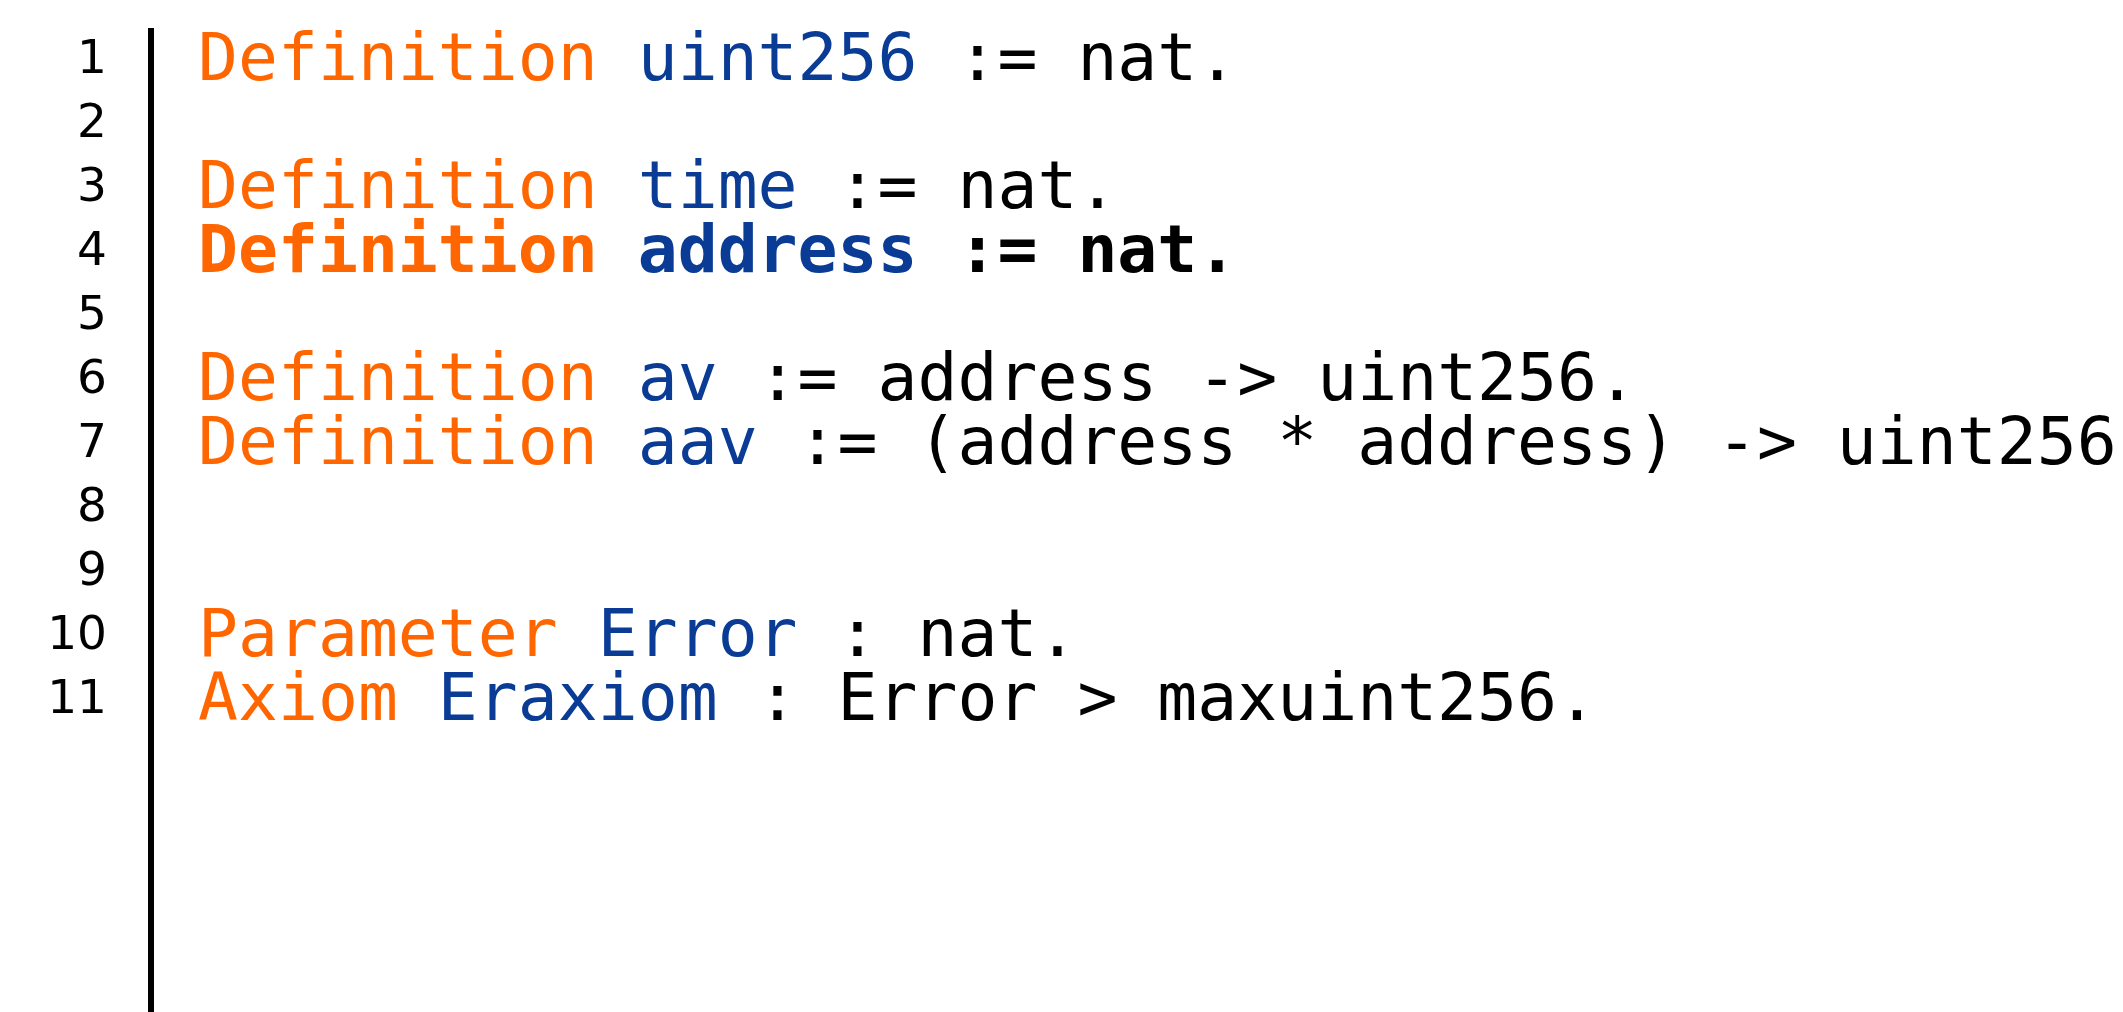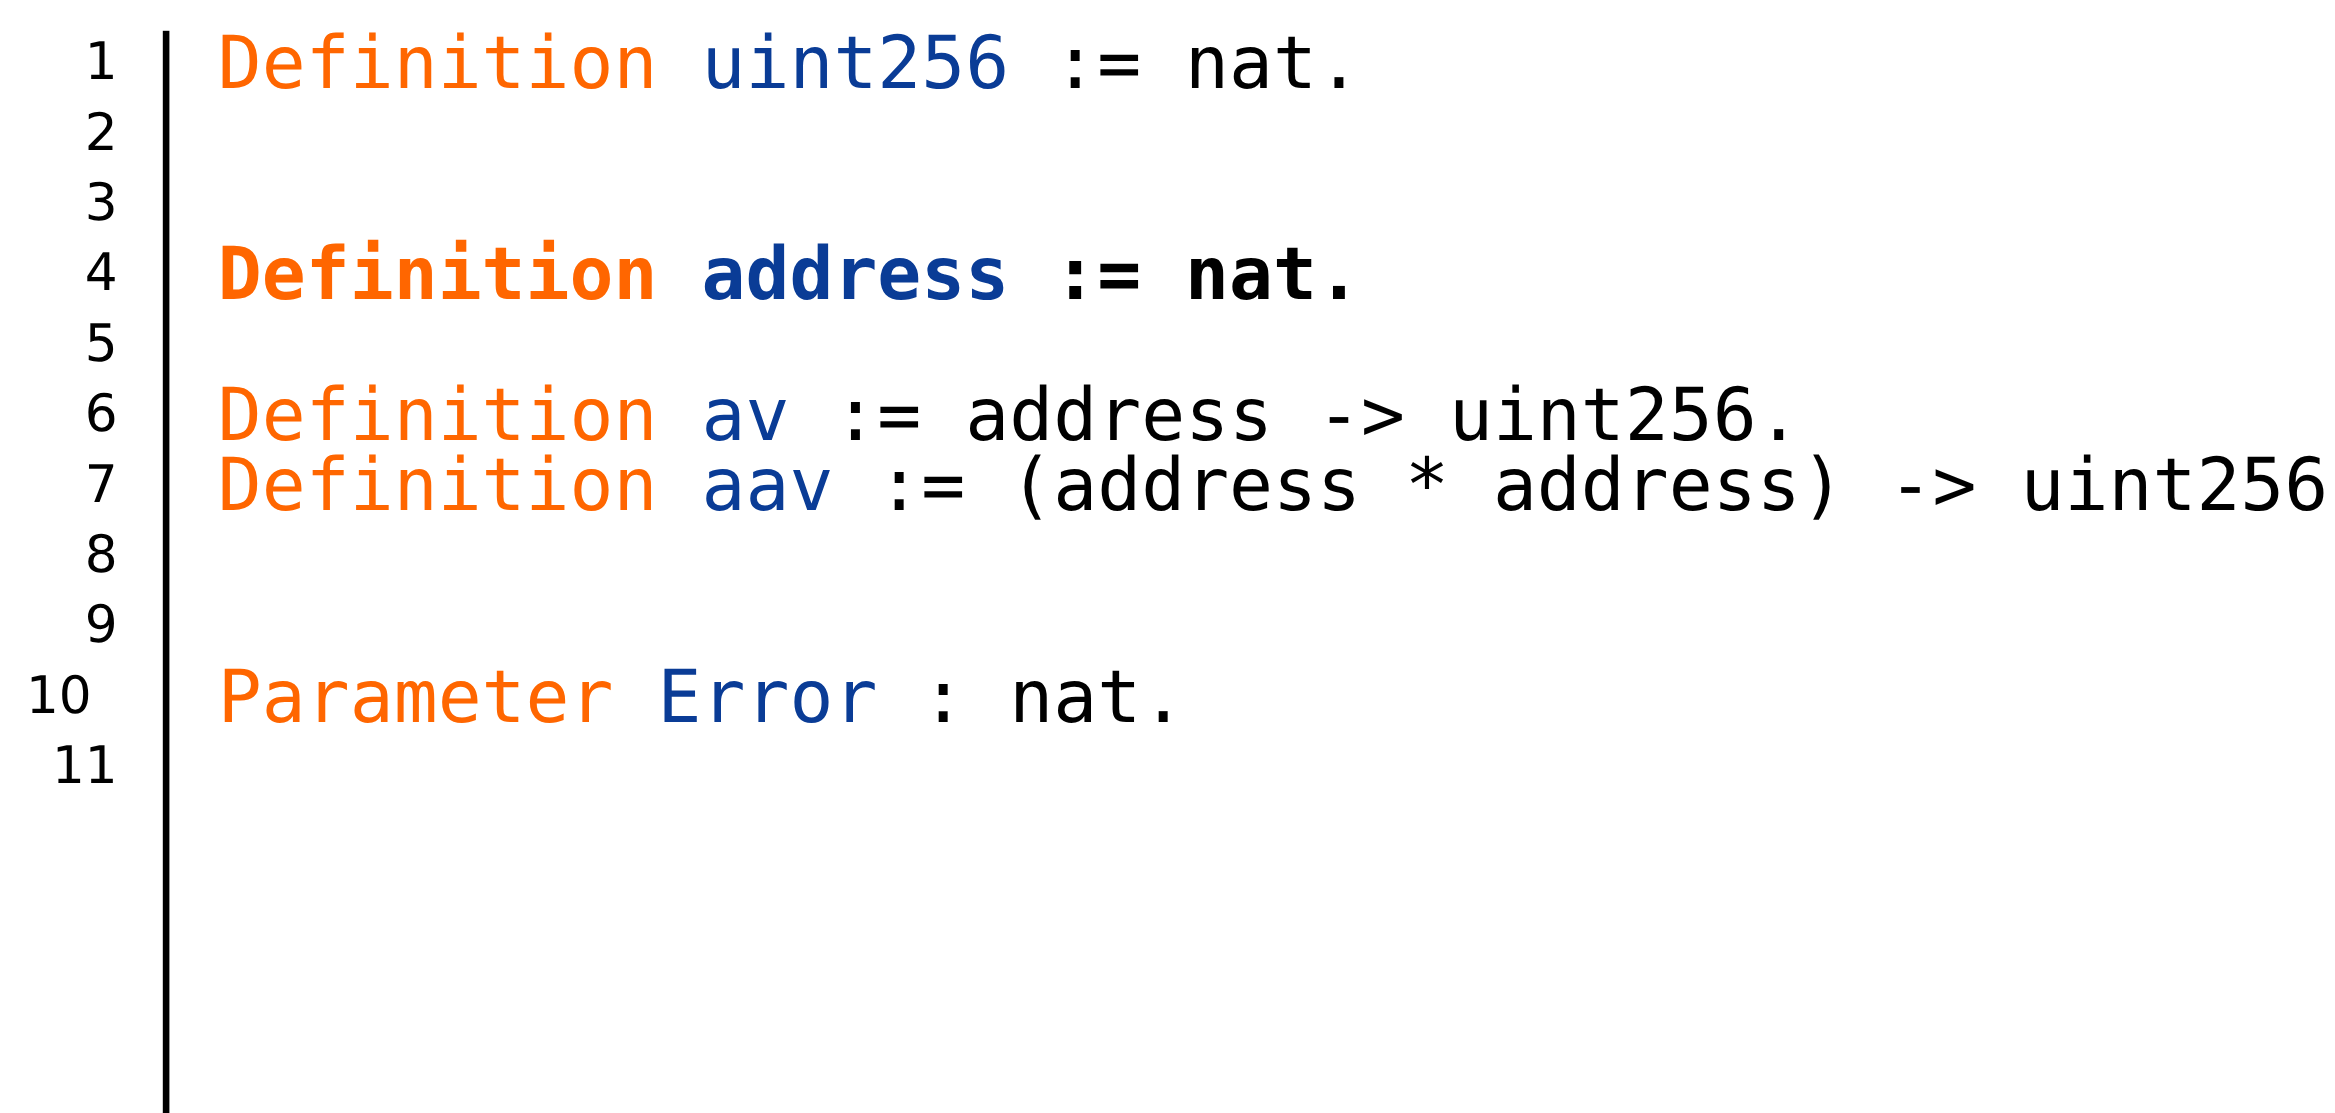--- a/index.html
+++ b/index.html
@@ -85,27 +85,29 @@
     <div id="gutter-rule"></div>
   <div class="gutter-row" style="top: 25px;">1</div>
       <div class="gutter-row" style="top: 89px;">2</div>
       <div class="gutter-row" style="top: 153px;">3</div>
       <div class="gutter-row" style="top: 217px;">4</div>
       <div class="gutter-row" style="top: 281px;">5</div>
       <div class="gutter-row" style="top: 345px;">6</div>
       <div class="gutter-row" style="top: 409px;">7</div>
       <div class="gutter-row" style="top: 473px;">8</div>
       <div class="gutter-row" style="top: 537px;">9</div>
-      <div class="gutter-row" style="top: 601px; text-align: center;">10</div>
+      <div class="gutter-row" style="top: 601px;">10</div>
       <div class="gutter-row" style="top: 665px;">11</div>
     </div>
 
   <div id="code-area">
       <div class="code-row" style="top: 25px;"><span class="tok-kw">Definition</span><span class="tok-plain"> </span><span class="tok-id">uint256</span><span class="tok-plain"> := nat.</span></div>
+      <div class="code-row" style="top: 153px;"><span class="tok-kw">Definition</span><span class="tok-plain"> </span><span class="tok-id">time</span><span class="tok-plain"> := nat.</span></div>
       <div class="code-row" style="top: 217px; font-weight: bold;"><span class="tok-kw">Definition</span><span class="tok-plain"> </span><span class="tok-id">address</span><span class="tok-plain"> := nat.</span></div>
       <div class="code-row" style="top: 281px;"><span class="tok-plain"></span></div>
       <div class="code-row" style="top: 345px;"><span class="tok-kw">Definition</span><span class="tok-plain"> </span><span class="tok-id">av</span><span class="tok-plain"> := address -&gt; uint256.</span></div>
       <div class="code-row" style="top: 409px;"><span class="tok-kw">Definition</span><span class="tok-plain"> </span><span class="tok-id">aav</span><span class="tok-plain"> := (address * address) -&gt; uint256.</span></div>
       <div class="code-row" style="top: 473px;"><span class="tok-plain"></span></div>
       <div class="code-row" style="top: 601px;"><span class="tok-kw">Parameter</span><span class="tok-plain"> </span><span class="tok-id">Error</span><span class="tok-plain"> : nat.</span></div>
+      <div class="code-row" style="top: 665px;"><span class="tok-kw">Axiom</span><span class="tok-plain"> </span><span class="tok-id">Eraxiom</span><span class="tok-plain"> : Error &gt; maxuint256.</span></div>
     </div>
 
 </div>
 
 </body></html>

